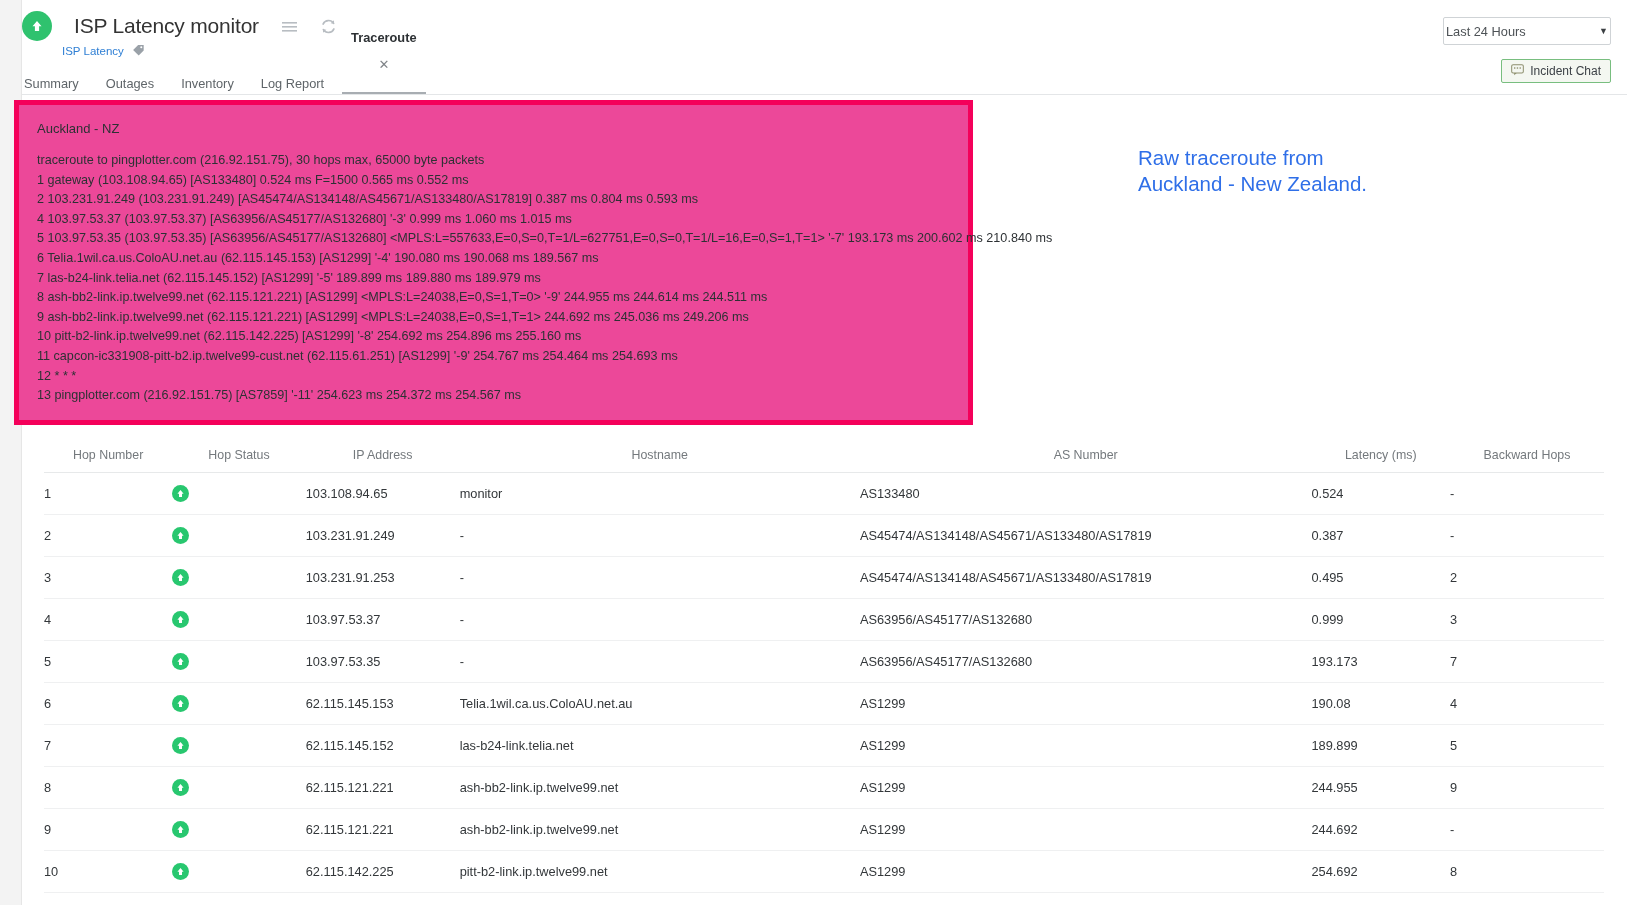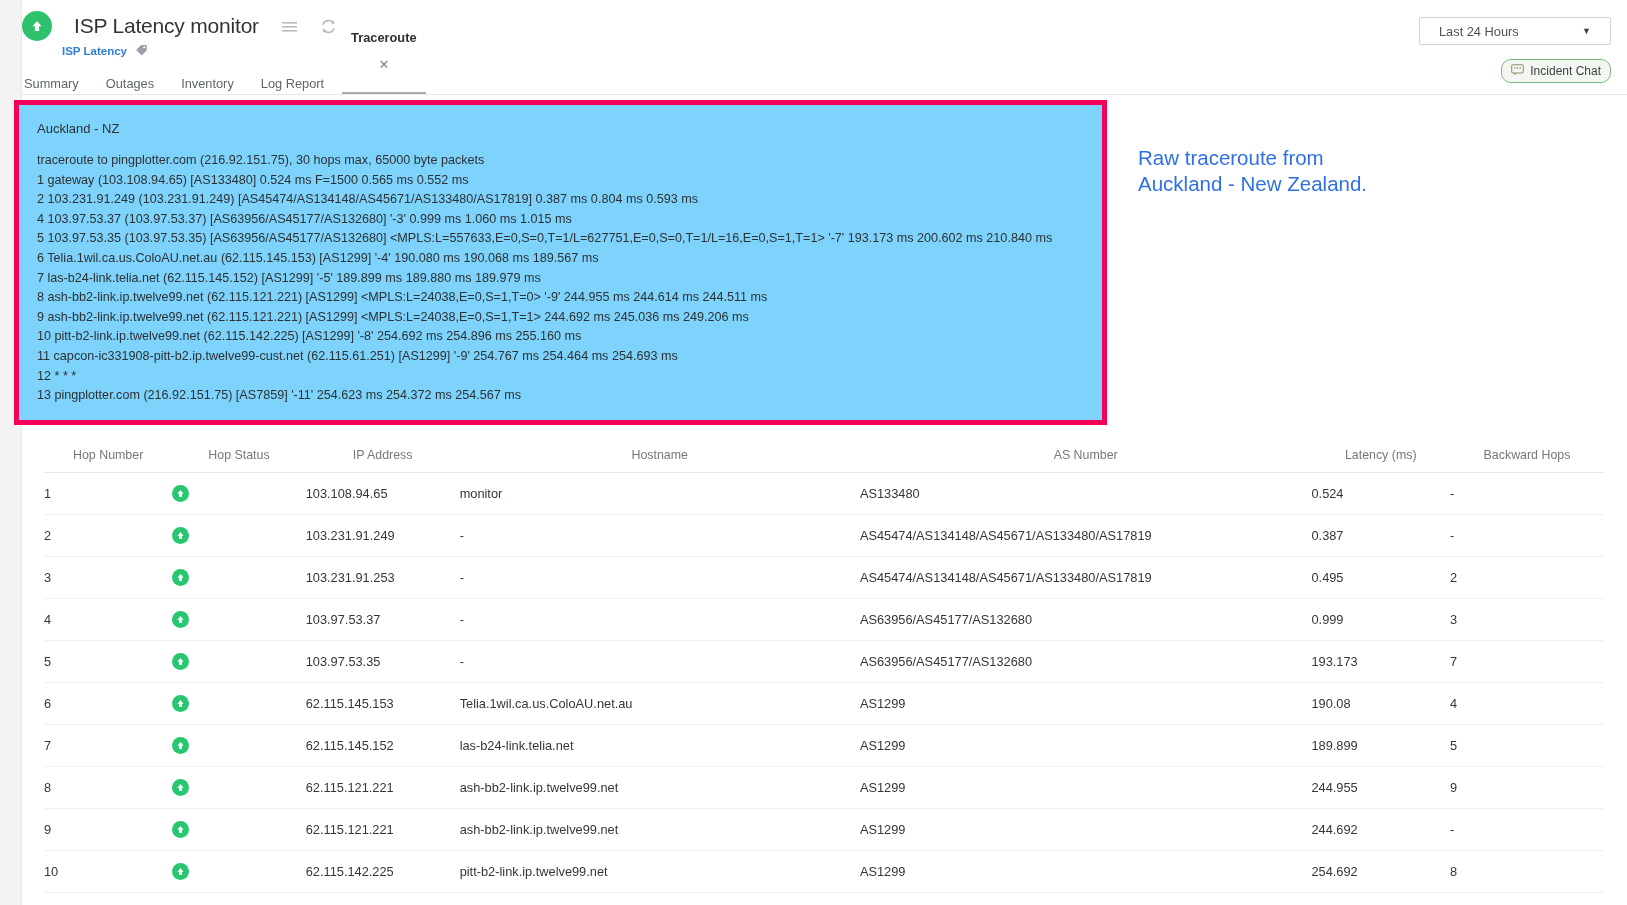--- a/index.html
+++ b/index.html
@@ -64,21 +64,20 @@
   .breadcrumb-row {
     position: absolute;
     left: 40px; top: 44px;
     display: flex; align-items: center; gap: 8px;
   }
   .breadcrumb-link {
     font-size: 11.5px;
     color: #2f7fd4;
     text-decoration: none;
     cursor: pointer;
-    font-weight: bold;
   }
   .tag-icon { color: #9aa1a8; display:inline-flex; }
 
   
   .tabbar {
     position: absolute;
     left: 24px; top: 68px;
     width: 1605px; height: 26px;
     display: flex;
     align-items: flex-end;
@@ -114,57 +113,57 @@
     position: absolute;
     left: 22px; top: 94px;
     width: 1605px; height: 1px;
     background: #e4e6e8;
   }
 
   
   .range-select {
     position: absolute;
     right: 16px; top: 17px;
-    width: 192px; height: 28px;
+    width: 168px; height: 28px;
     border: 1px solid #cfd3d6;
     border-radius: 2px;
     background: #ffffff;
     display: flex;
     align-items: center;
     justify-content: space-between;
-    padding: 0 19px;
+    padding: 0 2px;
     font-size: 12.8px;
     color: #4d5256;
     cursor: pointer;
   }
   .caret { font-size: 9px; color: #3b3f42; }
   .incident-chat {
     position: absolute;
     right: 16px; top: 59px;
     height: 24px;
     border: 1px solid #78be7f;
-    border-radius: 10px;
+    border-radius: 2px;
     background: #f4f7f1;
     display: flex;
     align-items: center;
     gap: 6px;
     padding: 0 9px;
     font-size: 12px;
     color: #3d4247;
     cursor: pointer;
     white-space: nowrap;
   }
 
   
   .raw-highlight {
     position: absolute;
     left: 14px; top: 100px;
-    width: 1093px; height: 325px;
+    width: 959px; height: 325px;
     border: 5px solid #f4005a;
-    background: #7dd3fc;
+    background: #ec4899;
   }
   .raw-inner {
     padding: 16px 12px 12px 18px;
     font-size: 12.6px;
     color: #2d3134;
   }
   .raw-location {
     font-size: 13px;
     color: #2d3134;
     margin-bottom: 15px;

